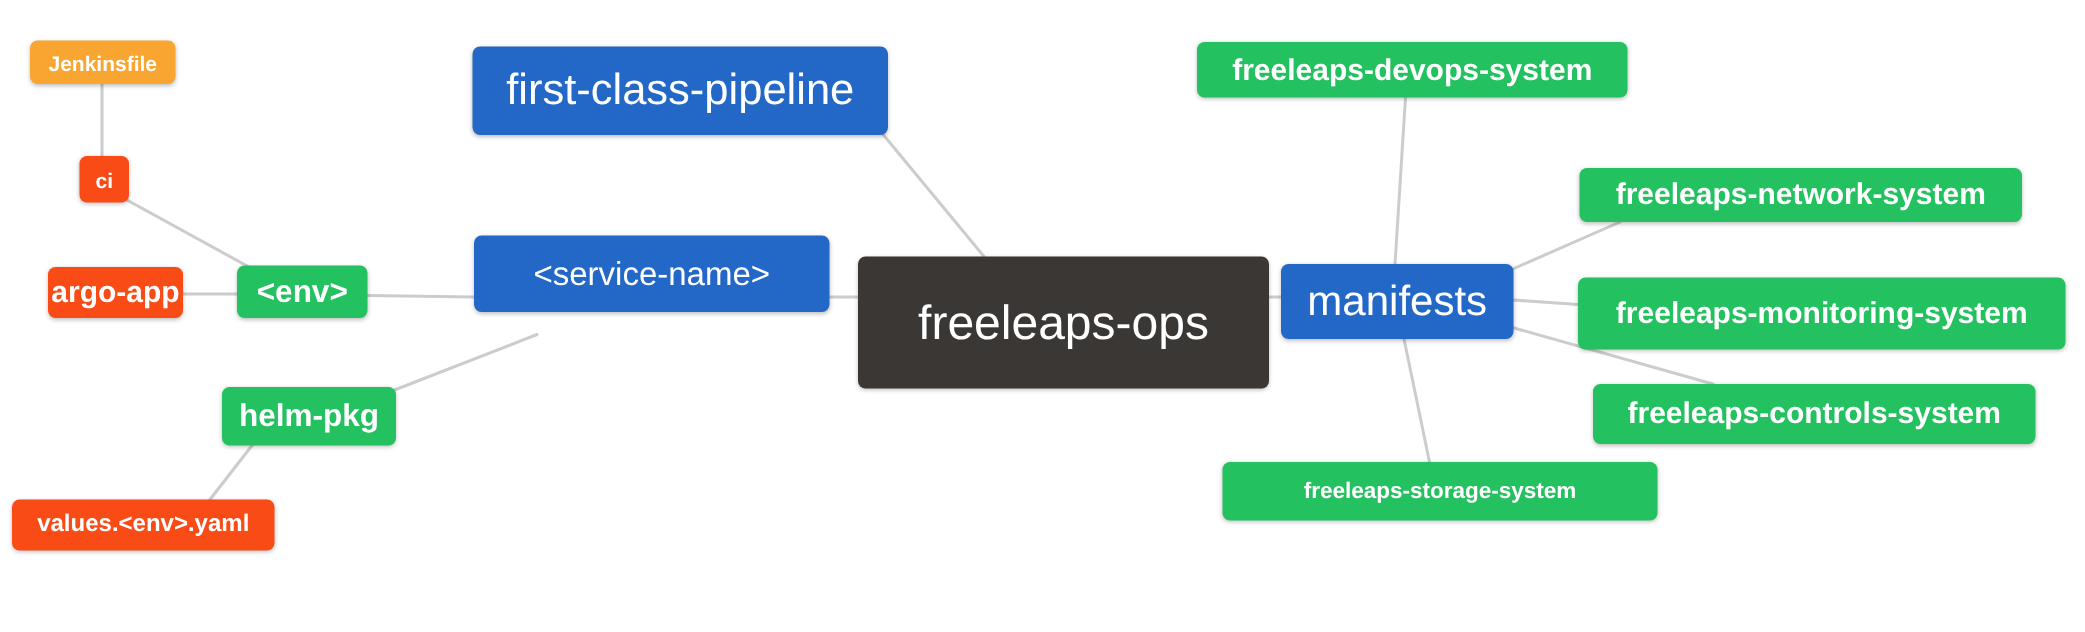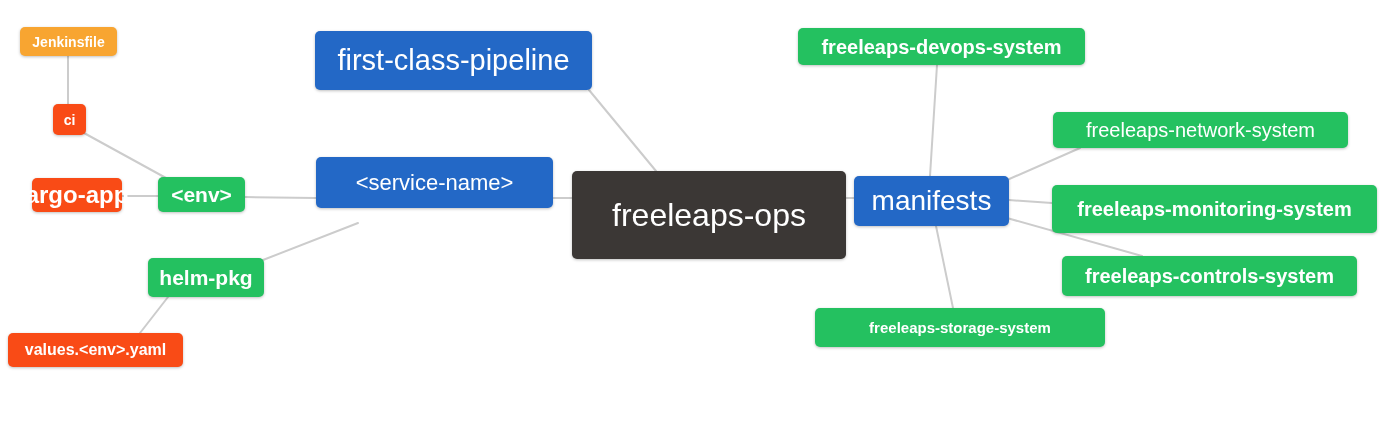--- a/index.html
+++ b/index.html
@@ -44,27 +44,27 @@
       <line x1="846" y1="198" x2="854" y2="198" stroke="#cccccc" stroke-width="2" stroke-linecap="round"></line>
       <line x1="930" y1="176" x2="937" y2="65" stroke="#cccccc" stroke-width="2" stroke-linecap="round"></line>
       <line x1="1007" y1="180" x2="1080" y2="148" stroke="#cccccc" stroke-width="2" stroke-linecap="round"></line>
       <line x1="1009" y1="200" x2="1052" y2="203" stroke="#cccccc" stroke-width="2" stroke-linecap="round"></line>
       <line x1="1007" y1="218" x2="1142" y2="256" stroke="#cccccc" stroke-width="2" stroke-linecap="round"></line>
       <line x1="936" y1="226" x2="953" y2="308" stroke="#cccccc" stroke-width="2" stroke-linecap="round"></line>
     </svg>
   <div id="node-layer">
       <div class="node" style="left: 20px; top: 27px; width: 97px; height: 29px; font-size: 14px; font-weight: 700; background: rgb(248, 165, 49); color: rgb(255, 255, 255);">Jenkinsfile</div>
       <div class="node" style="left: 53px; top: 104px; width: 33px; height: 31px; font-size: 14px; font-weight: 700; background: rgb(249, 75, 22); color: rgb(255, 255, 255);">ci</div>
-      <div class="node" style="left: 32px; top: 178px; width: 90px; height: 34px; font-size: 24px; font-weight: 700; background: rgb(249, 75, 22); color: rgb(255, 255, 255);">argo-app</div>
+      <div class="node" style="left: 32px; top: 178px; width: 90px; height: 34px; font-size: 20px; font-weight: 700; background: rgb(249, 75, 22); color: rgb(255, 255, 255);">argo-app</div>
       <div class="node" style="left: 158px; top: 177px; width: 87px; height: 35px; font-size: 21px; font-weight: 700; background: rgb(36, 193, 96); color: rgb(255, 255, 255);">&lt;env&gt;</div>
       <div class="node" style="left: 148px; top: 258px; width: 116px; height: 39px; font-size: 21px; font-weight: 700; background: rgb(36, 193, 96); color: rgb(255, 255, 255);">helm-pkg</div>
       <div class="node" style="left: 8px; top: 333px; width: 175px; height: 34px; font-size: 16px; font-weight: 700; background: rgb(249, 75, 22); color: rgb(255, 255, 255);">values.&lt;env&gt;.yaml</div>
       <div class="node" style="left: 315px; top: 31px; width: 277px; height: 59px; font-size: 29px; font-weight: 400; background: rgb(35, 104, 198); color: rgb(255, 255, 255);">first-class-pipeline</div>
       <div class="node" style="left: 316px; top: 157px; width: 237px; height: 51px; font-size: 22px; font-weight: 400; background: rgb(35, 104, 198); color: rgb(255, 255, 255);">&lt;service-name&gt;</div>
       <div class="node" style="left: 572px; top: 171px; width: 274px; height: 88px; font-size: 32px; font-weight: 400; background: rgb(59, 55, 53); color: rgb(255, 255, 255);">freeleaps-ops</div>
       <div class="node" style="left: 854px; top: 176px; width: 155px; height: 50px; font-size: 28px; font-weight: 400; background: rgb(35, 104, 198); color: rgb(255, 255, 255);">manifests</div>
       <div class="node" style="left: 798px; top: 28px; width: 287px; height: 37px; font-size: 20px; font-weight: 700; background: rgb(36, 193, 96); color: rgb(255, 255, 255);">freeleaps-devops-system</div>
-      <div class="node" style="left: 1053px; top: 112px; width: 295px; height: 36px; font-size: 20px; font-weight: 400; background: rgb(36, 193, 96); color: rgb(255, 255, 255);">freeleaps-network-system</div>
+      <div class="node" style="left: 1053px; top: 112px; width: 295px; height: 36px; font-size: 20px; font-weight: 700; background: rgb(36, 193, 96); color: rgb(255, 255, 255);">freeleaps-network-system</div>
       <div class="node" style="left: 1052px; top: 185px; width: 325px; height: 48px; font-size: 20px; font-weight: 700; background: rgb(36, 193, 96); color: rgb(255, 255, 255);">freeleaps-monitoring-system</div>
       <div class="node" style="left: 1062px; top: 256px; width: 295px; height: 40px; font-size: 20px; font-weight: 700; background: rgb(36, 193, 96); color: rgb(255, 255, 255);">freeleaps-controls-system</div>
       <div class="node" style="left: 815px; top: 308px; width: 290px; height: 39px; font-size: 15px; font-weight: 700; background: rgb(36, 193, 96); color: rgb(255, 255, 255);">freeleaps-storage-system</div>
     </div>
 </div>
 
 </body></html>

